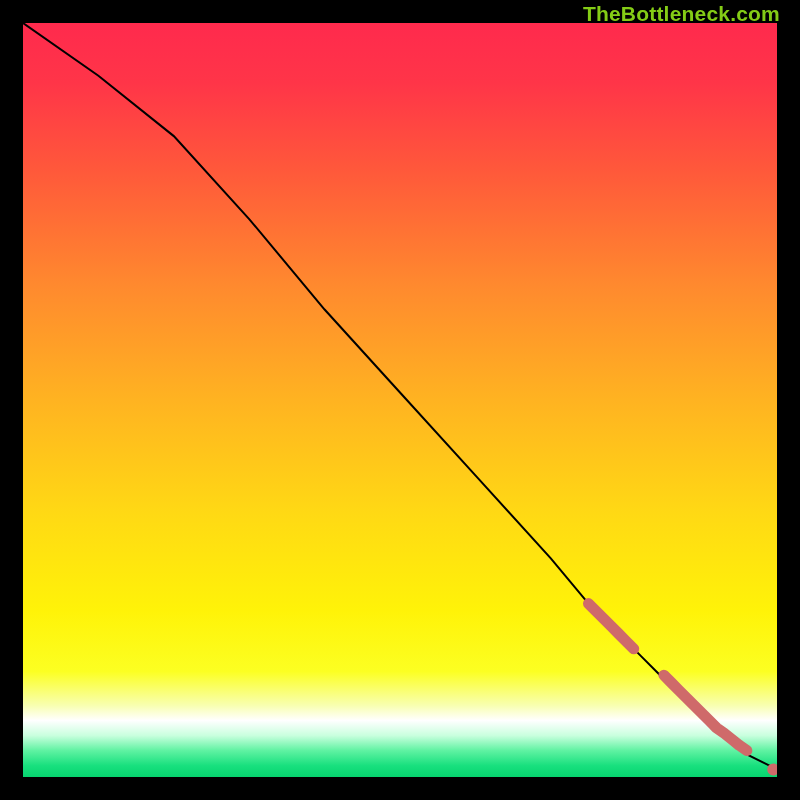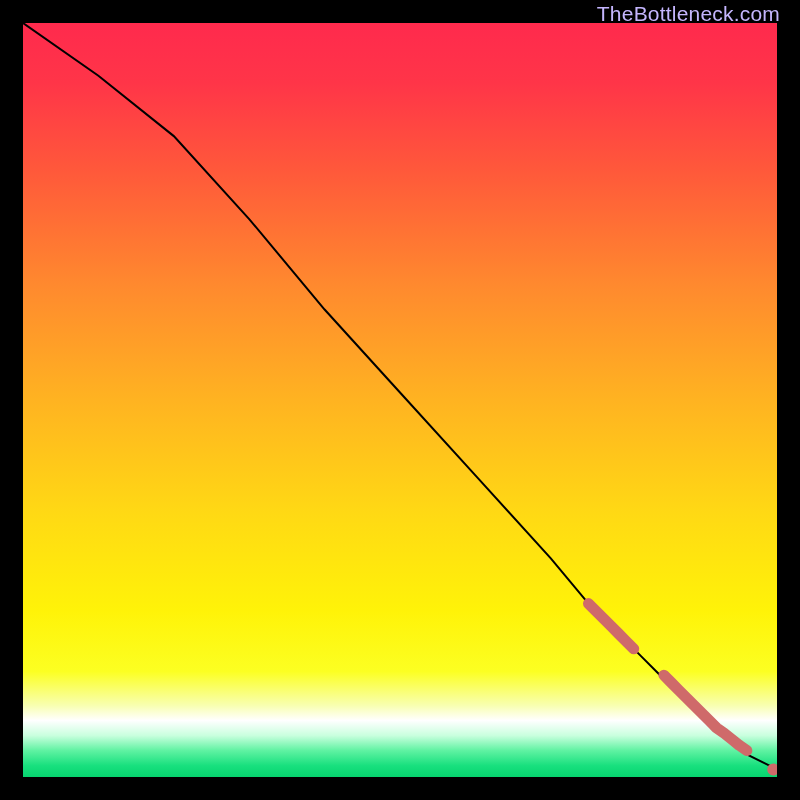--- a/index.html
+++ b/index.html
@@ -26,23 +26,23 @@
   }
   .plot svg {
     display: block;
     width: 754px;
     height: 754px;
   }
   .watermark {
     position: absolute;
     top: 2px;
     right: 20px;
-    color: #c4b5fd;
+    color: #84cc16;
     font-size: 21px;
-    font-weight: 400;
+    font-weight: 700;
     letter-spacing: 0.2px;
     user-select: none;
   }
 </style>
 </head>
 <body>
 
 <div class="stage">
   <div class="watermark">TheBottleneck.com</div>
 

